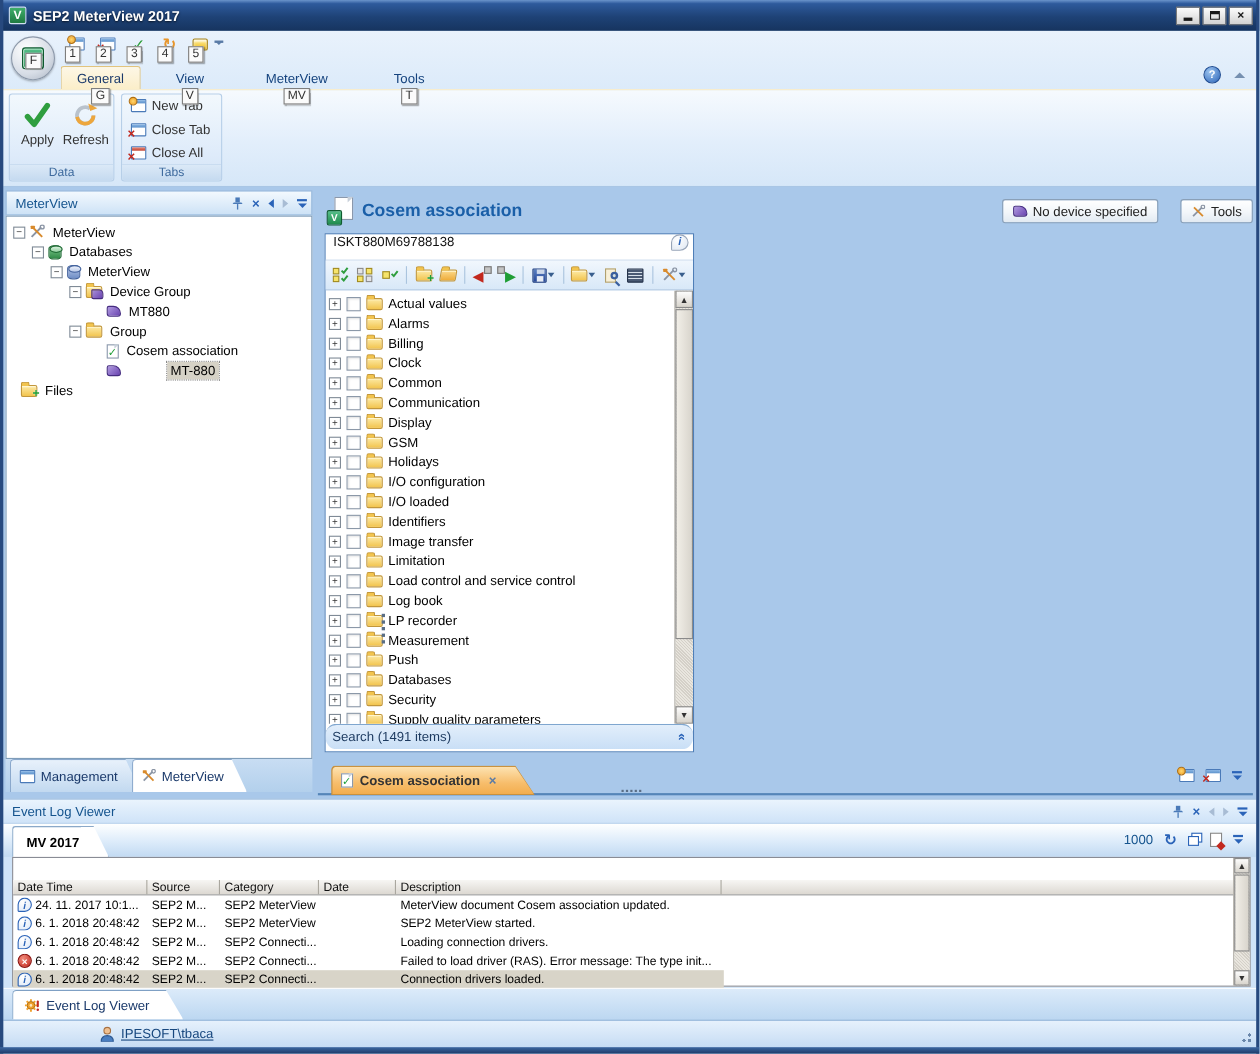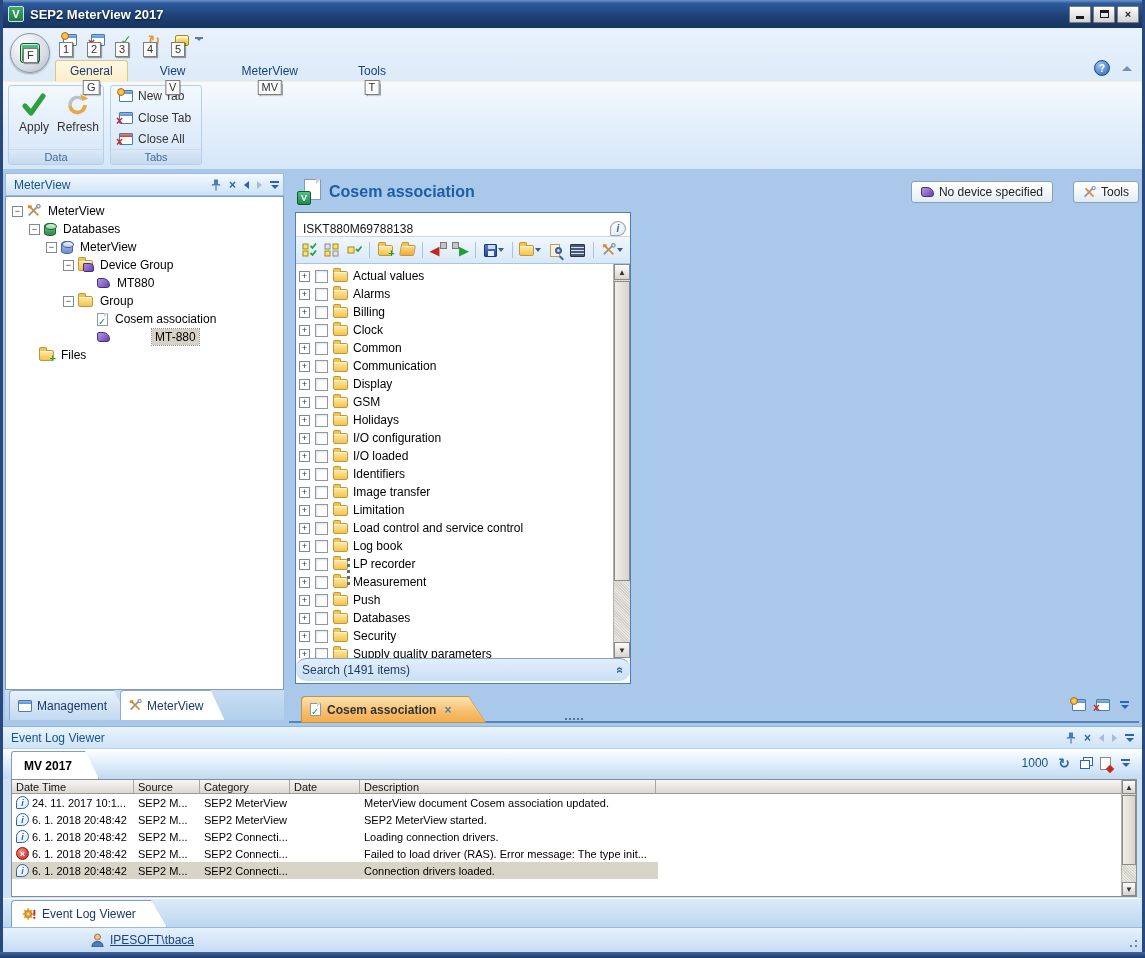--- a/index.html
+++ b/index.html
@@ -137,21 +137,21 @@
   .doc-bigico .pg2 { position:absolute; right:0; top:0; width:17px; height:21px; background:#fff; border:1px solid #8a98ac; }
   .doc-bigico .pg2::before { content:""; position:absolute; right:-1px; top:-1px; border-left:5px solid #c8d0da; border-bottom:5px solid transparent; }
   .doc-bigico .vbadge { position:absolute; left:0; bottom:0; width:14px; height:14px; background:linear-gradient(#57c08a,#1e8a4c);
     border:1px solid #0f5c30; border-radius:2px; color:#fff; font-size:9px; font-weight:bold; display:flex; align-items:center; justify-content:center; }
   .doc-title { color:#1a5fa8; font-size:16px; font-weight:bold; margin-left:8px; }
   .doc-btns { margin-left:auto; display:flex; gap:20px; margin-right:0; }
   .hbtn { background:linear-gradient(#ffffff,#f2f6fa 55%,#e2eaf2); border:1px solid #8aa0b8; border-radius:3px; height:22px;
     display:inline-flex; align-items:center; gap:5px; padding:0 9px; color:#222; }
 
   .cosem { position:absolute; left:292px; top:42px; width:336px; height:472px; background:#fff; border:1px solid #4f7fb8; }
-  .devrow { height:24px; display:flex; align-items:flex-end; border-bottom:1px solid #c6d8ec; padding:0 4px 0 7px; }
+  .devrow { height:24px; display:flex; align-items:flex-start; border-bottom:1px solid #c6d8ec; padding:0 4px 0 7px; }
   .devid { flex:1; border:none; outline:none; font:12px "Liberation Sans",sans-serif; color:#111; background:transparent; }
   .infoico { position:relative; width:16px; height:15px; border-radius:50% 50% 50% 10%; background:radial-gradient(circle at 35% 30%,#ffffff,#dde6f2);
     border:1px solid #97a4b8; color:#2a63b8; font-weight:bold; font-style:italic; font-size:10px;
     display:flex; align-items:center; justify-content:center; }
   .cos-toolbar { height:27px; background:linear-gradient(#f1f7fd,#d8e8f8); border-bottom:1px solid #a8c4e0;
     display:flex; align-items:center; gap:3px; padding:0 4px; }
   .tbi { width:20px; height:20px; display:inline-flex; align-items:center; justify-content:center; position:relative; }
   .tsep { width:1px; height:16px; background:#aac4de; margin:0 2px; }
   .dd { width:0; height:0; border-left:3px solid transparent; border-right:3px solid transparent; border-top:4px solid #3a5f8e; margin-left:1px; }
   .floppy { position:relative; width:13px; height:13px; background:linear-gradient(#5a7fc0,#27489a); border:1px solid #1a3a7e; border-radius:1px; }
@@ -201,21 +201,21 @@
     display:flex; align-items:center; padding:0 8px; color:#15548e; }
   .el-tabrow { height:30px; background:linear-gradient(#feffff,#dcebfa 55%,#c2daf2); display:flex; align-items:flex-end; padding-left:8px; position:relative; }
   .eltab { height:28px; background:#fff; border:1px solid #7fa0c4; border-bottom:none; clip-path:polygon(0 0,calc(100% - 14px) 0,100% 100%,0 100%);
     display:flex; align-items:center; font-weight:bold; padding:0 26px 0 12px; border-radius:3px 0 0 0; }
   .el-tabicons { position:absolute; right:12px; top:7px; display:flex; gap:10px; align-items:center; color:#15548e; }
   .copy-ico { width:10px; height:9px; border:1px solid #2a63b8; background:#fff; box-shadow:3px -3px 0 -1px #fff,3px -3px 0 0 #2a63b8; margin-top:3px; }
   .exp-ico { position:relative; width:11px; height:13px; background:#fff; border:1px solid #888; }
   .exp-ico::after { content:""; position:absolute; right:-3px; bottom:-3px; width:6px; height:6px; background:#c2281e; transform:rotate(45deg); }
 
   .el-table { position:absolute; left:8px; top:52px; width:1126px; height:118px; background:#fff; border:1px solid #898c95; }
-  .thead { height:14px; display:flex; background:linear-gradient(#f7f6f4,#dcd8d1); border-bottom:1px solid #9a9a9a; }
+  .thead { height:14px; display:flex; background:linear-gradient(#f7f6f4,#dcd8d1); border-bottom:1px solid #9a9a9a;margin-top:20px; }
   .th { border-right:1px solid #aaa79f; padding:0 4px; display:flex; align-items:center; font-size:11px; color:#111; }
   .erow { height:17px; display:flex; align-items:center; font-size:11px; }
   .erow.sel { width:646px; background:#d8d4c8; }
   .ecell { padding:0 4px; overflow:hidden; white-space:nowrap; }
   .c-date { width:122px; flex:0 0 122px; display:flex; align-items:center; gap:3px; }
   .c-src { width:66px; flex:0 0 66px; }
   .c-cat { width:90px; flex:0 0 90px; }
   .c-usr { width:70px; flex:0 0 70px; }
   .c-desc { flex:1; }
   .info-b { position:relative; width:13px; height:13px; flex:0 0 13px; border-radius:50% 50% 50% 8%; background:radial-gradient(circle at 35% 30%,#fff,#dce8f8);
@@ -391,21 +391,21 @@
         <span class="tlabel">Group</span>
       </div>
     <div class="trow" style="padding-left:91px">
         <span class="pg check"></span>
         <span class="tlabel">Cosem association</span>
       </div>
     <div class="trow" style="padding-left:91px">
         <span class="meter"></span>
         <span class="tlabel sel">MT-880</span>
       </div>
-    <div class="trow" style="padding-left:33px">
+    <div class="trow" style="padding-left:13px">
         <span class="fold add"></span>
         <span class="tlabel">Files</span>
       </div>
   </div>
   <div class="lp-tabs">
     <span class="stab inactive">
         <span class="winico"></span>
         <span>Management</span>
       </span>
     <span class="stab active">

